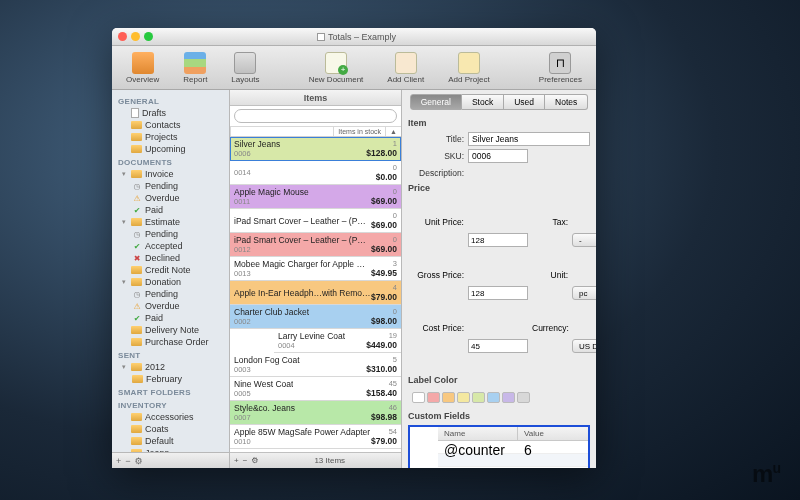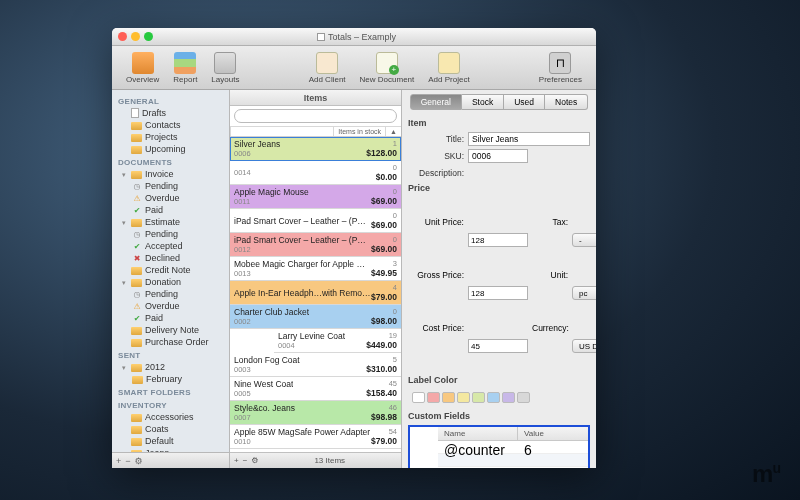--- a/index.html
+++ b/index.html
@@ -5,37 +5,37 @@
 * { box-sizing: border-box; margin: 0; padding: 0; font-family: "Lucida Grande", "Helvetica Neue", sans-serif; }
 body { background: radial-gradient(ellipse at 30% 30%, #4a6b8a 0%, #1a2838 60%, #0a1420 100%); width: 800px; height: 500px; overflow: hidden; position: relative; }
 .window { position: absolute; left: 112px; top: 28px; width: 484px; height: 440px; background: #e8e8e8; border-radius: 5px; box-shadow: 0 10px 40px rgba(0,0,0,0.5); display: flex; flex-direction: column; font-size: 9px; }
 .titlebar { height: 18px; background: linear-gradient(#f8f8f8, #d8d8d8); border-radius: 5px 5px 0 0; display: flex; align-items: center; padding: 0 6px; border-bottom: 1px solid #b0b0b0; }
 .traffic { display: flex; gap: 4px; }
 .light { width: 9px; height: 9px; border-radius: 50%; }
 .red { background: #ff5f56; } .yellow { background: #ffbd2e; } .green { background: #27c93f; }
 .title { flex: 1; text-align: center; color: #555; font-size: 9px; }
 .doc-icon { width: 8px; height: 8px; background: #fff; border: 1px solid #999; display: inline-block; margin-right: 3px; vertical-align: middle; }
 .toolbar { height: 44px; background: linear-gradient(#ececec, #d0d0d0); border-bottom: 1px solid #a8a8a8; display: flex; align-items: center; padding: 0 8px; }
-.tb-group { display: flex; gap: 2px; align-items: center; }
+.tb-group { display: flex; gap: 12px; align-items: center; }
 .tb-btn { display: flex; flex-direction: column; align-items: center; padding: 2px 6px; cursor: pointer; }
 .tb-icon { width: 22px; height: 22px; border-radius: 3px; margin-bottom: 1px; display: flex; align-items: center; justify-content: center; font-size: 12px; }
 .tb-label { font-size: 8px; color: #444; }
 .ico-overview { background: linear-gradient(#ffb060, #e08830); }
 .ico-report { background: linear-gradient(180deg, #6bb0e8 33%, #a8d880 33% 66%, #f0a060 66%); }
 .ico-layouts { background: linear-gradient(#e0e0e0, #c0c0c0); border: 1px solid #999; }
 .ico-newdoc { background: #f8f8e8; border: 1px solid #bb9; position: relative; }
 .ico-newdoc::after { content: "+"; position: absolute; bottom: -2px; right: -2px; background: #4a4; color: #fff; border-radius: 50%; width: 10px; height: 10px; font-size: 8px; line-height: 10px; text-align: center; }
 .ico-addclient { background: #f8e8d0; border: 1px solid #bb9; }
 .ico-addproj { background: #f8e8b0; border: 1px solid #bb9; }
 .ico-pref { background: #d0d0d0; border: 1px solid #999; }
 .content { flex: 1; display: flex; overflow: hidden; }
 .sidebar { width: 118px; background: #e4e9ee; border-right: 1px solid #b8b8b8; display: flex; flex-direction: column; }
 .sb-scroll { flex: 1; overflow: auto; padding: 4px 0; }
 .sb-head { font-size: 8px; font-weight: bold; color: #7a8a9a; padding: 3px 6px 1px; letter-spacing: 0.3px; }
-.sb-item { display: flex; align-items: flex-end; padding: 1px 4px 1px 10px; color: #333; cursor: pointer; gap: 3px; }
+.sb-item { display: flex; align-items: center; padding: 1px 4px 1px 10px; color: #333; cursor: pointer; gap: 3px; }
 .sb-item.indent { padding-left: 20px; }
 .sb-ico { width: 10px; height: 10px; display: inline-flex; align-items: center; justify-content: center; font-size: 8px; }
 .folder { background: linear-gradient(#ffd070, #e0a840); border-radius: 1px; width: 11px; height: 8px; }
 .doc { background: #fff; border: 1px solid #aaa; width: 8px; height: 10px; }
 .disc { width: 6px; color: #888; font-size: 7px; }
 .sb-foot { height: 16px; border-top: 1px solid #b8b8b8; background: linear-gradient(#f0f0f0, #d8d8d8); display: flex; align-items: center; padding: 0 4px; gap: 4px; color: #666; }
 .mid { width: 172px; background: #fff; border-right: 1px solid #b8b8b8; display: flex; flex-direction: column; }
 .mid-head { height: 16px; background: linear-gradient(#f4f4f4, #e0e0e0); border-bottom: 1px solid #c0c0c0; text-align: center; font-size: 9px; color: #555; line-height: 16px; font-weight: bold; }
 .search-row { padding: 3px 4px; border-bottom: 1px solid #d8d8d8; }
 .search { width: 100%; height: 14px; border: 1px solid #bbb; border-radius: 8px; padding: 0 14px 0 16px; font-size: 8px; background: #fff; position: relative; }
@@ -107,26 +107,26 @@
           <div class="tb-label">Report</div>
         </div>
       <div class="tb-btn">
           <div class="tb-icon ico-layouts"></div>
           <div class="tb-label">Layouts</div>
         </div>
     </div>
     <div style="flex:1"></div>
     <div class="tb-group">
       <div class="tb-btn">
+          <div class="tb-icon ico-newdoc"></div>
+          <div class="tb-label">New Document</div>
+        </div>
+      <div class="tb-btn">
           <div class="tb-icon ico-addclient"></div>
           <div class="tb-label">Add Client</div>
-        </div>
-      <div class="tb-btn">
-          <div class="tb-icon ico-newdoc"></div>
-          <div class="tb-label">New Document</div>
         </div>
       <div class="tb-btn">
           <div class="tb-icon ico-addproj"></div>
           <div class="tb-label">Add Project</div>
         </div>
     </div>
     <div style="flex:1"></div>
     <div class="tb-btn">
         <div class="tb-icon ico-pref">⊓</div>
         <div class="tb-label">Preferences</div>

